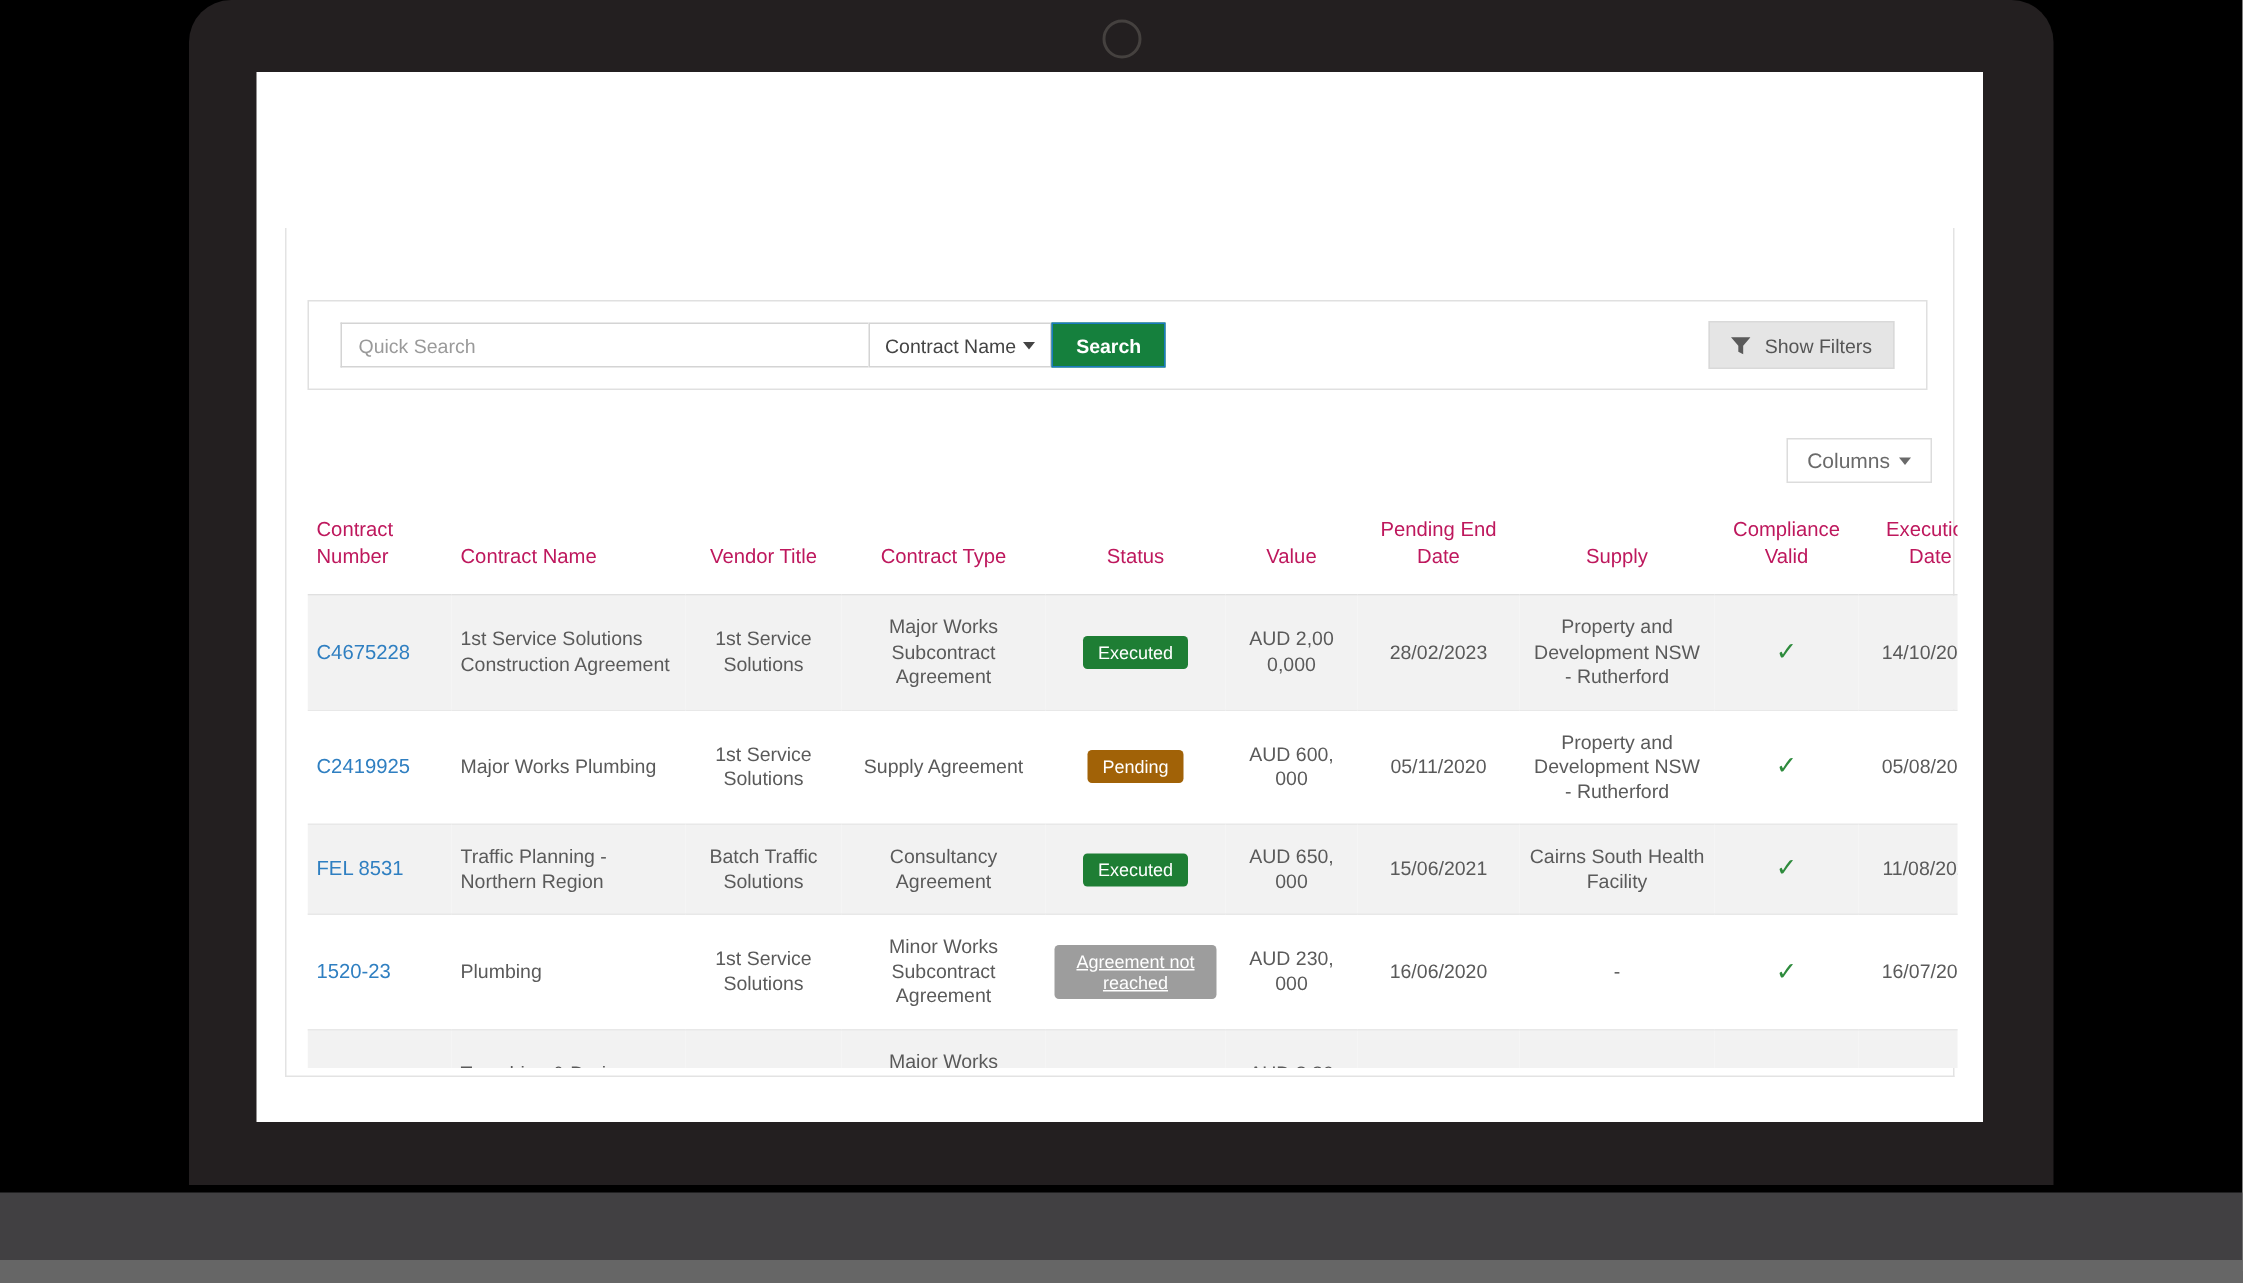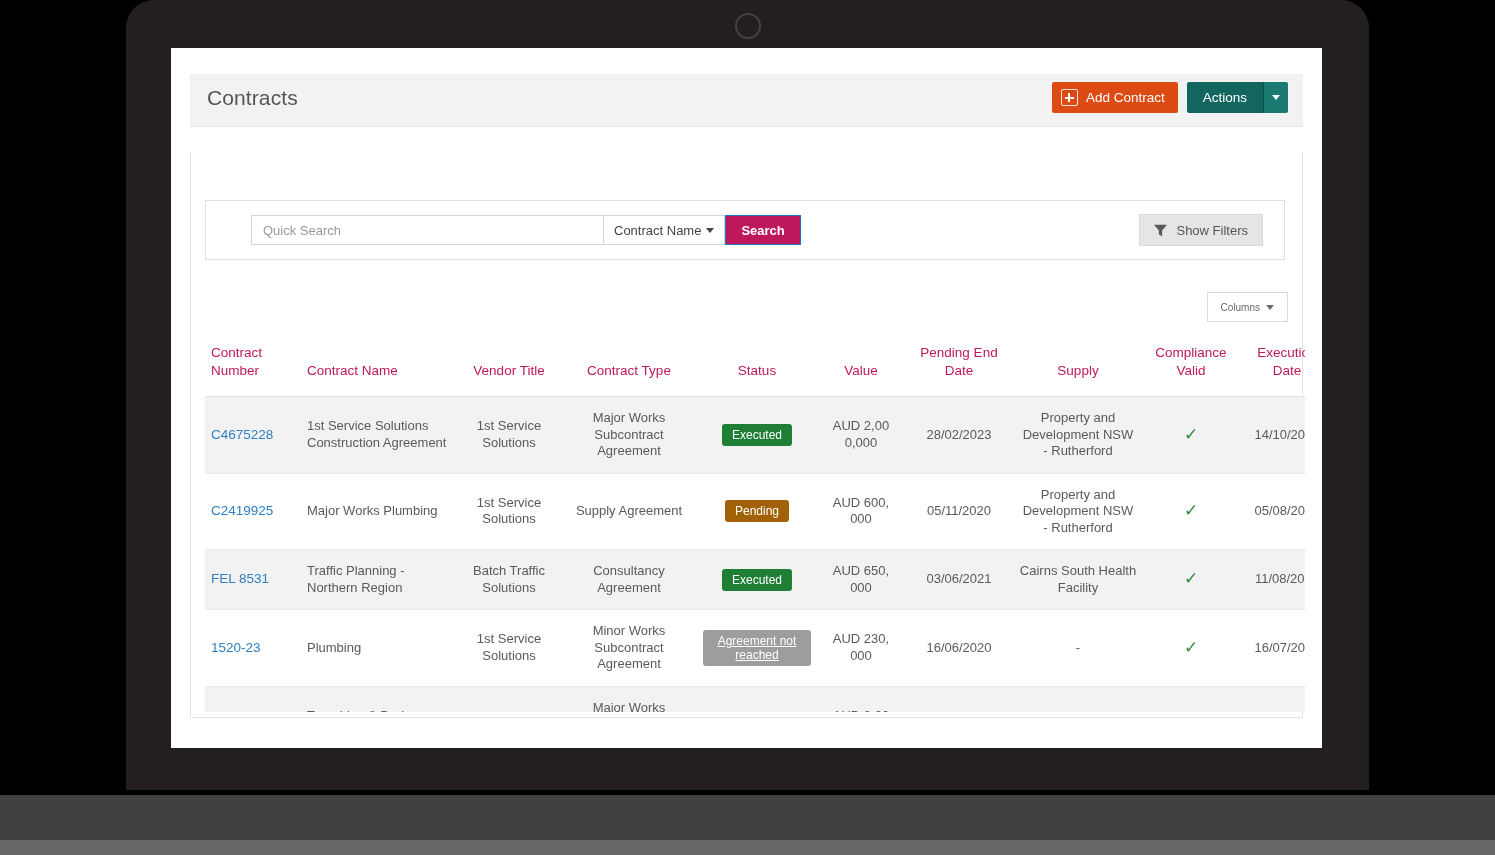--- a/index.html
+++ b/index.html
@@ -132,21 +132,20 @@
     width:1080px; height:60px;
     border:1px solid #e0e0e0;
     background:#ffffff;
     box-sizing:border-box;
   }
   #search-group{
     position:absolute;
     left:21px; top:14px;
     display:flex;
     height:30px;
-    margin-left:24px;
   }
   #search-input{
     width:352px;
     border:1px solid #d4d4d4;
     border-right:none;
     padding:0 11px;
     font-size:13px;
     color:#555;
     font-family:"Liberation Sans", sans-serif;
     box-sizing:border-box;
@@ -156,21 +155,21 @@
   #search-field-select{
     display:flex;align-items:center;gap:5px;
     border:1px solid #d4d4d4;
     background:#ffffff;
     padding:0 10px;
     font-size:13px;
     color:#444;
     cursor:pointer;
   }
   #search-button{
-    background:#be185d;
+    background:#15803d;
     color:#ffffff;
     border:1px solid #1a7ac0;
     padding:0 15px;
     font-size:13px;
     font-weight:bold;
     cursor:pointer;
     font-family:"Liberation Sans", sans-serif;
   }
   #show-filters-button{
     position:absolute;
@@ -191,21 +190,21 @@
 
   
   #columns-button{
     position:absolute;
     right:14px; top:140px;
     display:flex;align-items:center;gap:6px;
     height:30px;
     padding:0 13px;
     border:1px solid #dcdcdc;
     background:#ffffff;
-    font-size:10px;
+    font-size:14px;
     color:#6a6a6a;
     cursor:pointer;
     font-family:"Liberation Sans", sans-serif;
   }
 
   
   #table-wrap{
     position:absolute;
     left:14px; top:180px;
     width:1100px;
@@ -275,36 +274,20 @@
   col.c-exec{width:96px;}
 </style>
 </head>
 <body>
 
 <div id="device-frame">
   <div id="camera-dot"></div>
 
   <div id="screen">
 
-    <div id="app-header">
-      <div id="page-title">Contracts</div>
-
-      <div id="header-actions">
-        <button class="btn-add">
-          <span class="plus-box"></span>
-          <span>Add Contract</span>
-        </button>
-        <span class="btn-actions-group">
-          <button class="btn-actions">Actions</button>
-          <button class="btn-actions-caret">
-            <span class="caret-down"></span>
-          </button>
-        </span>
-      </div>
-    </div>
 
     <div id="content-panel">
 
       <div id="search-panel">
         <div id="search-group">
           <input id="search-input" type="text" placeholder="Quick Search" style="">
           <div id="search-field-select">
             <span>Contract Name</span>
             <span class="caret-down"></span>
           </div>
@@ -377,21 +360,21 @@
                 <td><span class="check-icon">✓</span></td>
                 <td>05/08/2020</td>
               </tr>
               <tr class="odd">
                 <td class="left"><span class="link-cell">FEL 8531</span></td>
                 <td class="left">Traffic Planning - Northern Region</td>
                 <td>Batch Traffic Solutions</td>
                 <td>Consultancy Agreement</td>
                 <td><span class="badge badge-executed">Executed</span></td>
                 <td><span class="value-wrap">AUD 650,000</span></td>
-                <td>03/06/2021</td>
+                <td>15/06/2021</td>
                 <td>Cairns South Health Facility</td>
                 <td><span class="check-icon">✓</span></td>
                 <td>11/08/2020</td>
               </tr>
               <tr class="even">
                 <td class="left"><span class="link-cell">1520-23</span></td>
                 <td class="left">Plumbing</td>
                 <td>1st Service Solutions</td>
                 <td>Minor Works Subcontract Agreement</td>
                 <td><span class="badge badge-muted">Agreement not reached</span></td>

